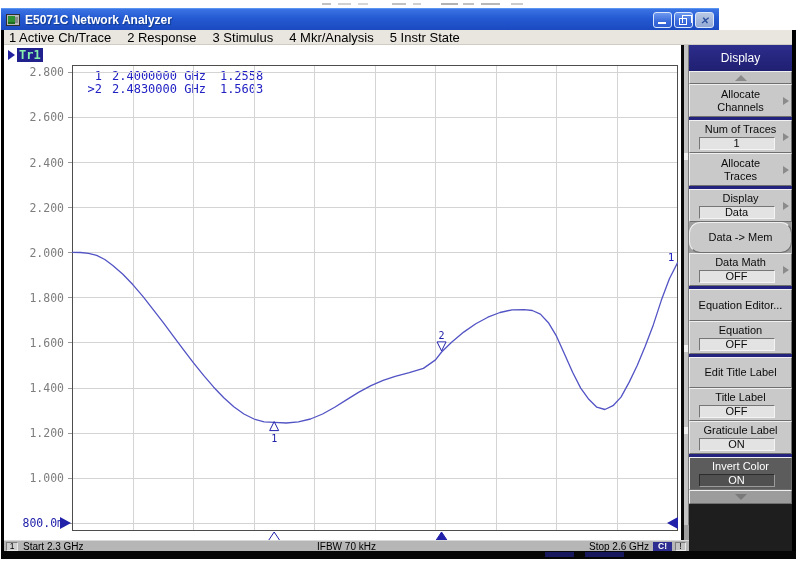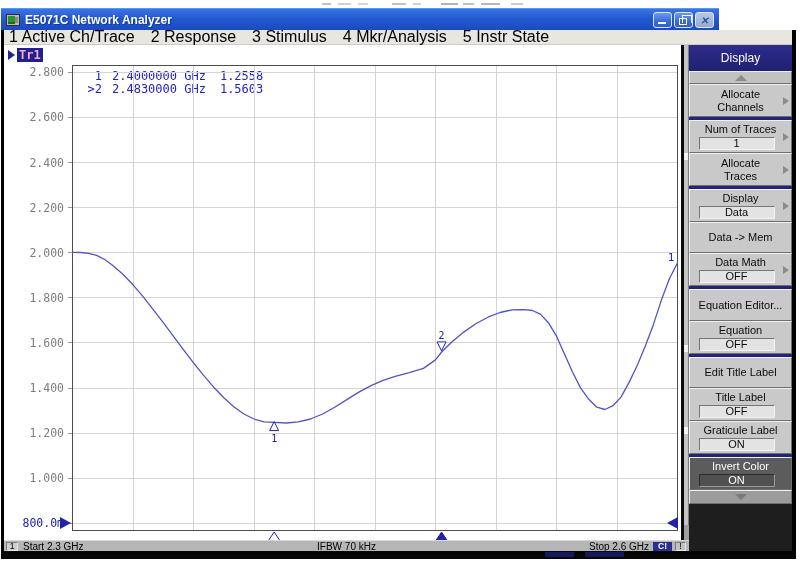--- a/index.html
+++ b/index.html
@@ -37,39 +37,39 @@
     cursor:default}
   .win-btn.close{background:linear-gradient(180deg,#b9c8e4 0%,#93a9d4 100%);}
   .glyph-min{position:absolute;left:4px;bottom:3px;width:8px;height:2px;background:#fff}
   .glyph-restore{position:absolute;left:4px;top:5px;width:8px;height:7px;border:1px solid #fff}
   .glyph-restore::before{content:"";position:absolute;left:2px;top:-4px;width:8px;height:7px;
     border:1px solid #fff;border-bottom:none}
   .glyph-close{position:absolute;left:0;top:1px;width:100%;text-align:center;
     color:#2b4f9e;font-size:10px;font-weight:bold;line-height:13px}
 
   #menubar{position:absolute;left:1px;top:30px;width:795px;height:15px;background:#e9e6df;
-    border-bottom:1px solid #cfccc4;display:flex;align-items:center;font-size:16px;color:#000}
+    border-bottom:1px solid #cfccc4;display:flex;align-items:center;font-size:13px;color:#000}
   .menu-item{padding:0 8px;white-space:nowrap}
 
   
   .rail{position:absolute;background:#000}
   #rail-left{left:1px;top:30px;width:3px;height:521px}
   #rail-right{left:792px;top:30px;width:4px;height:521px}
   #bottombar{position:absolute;left:1px;top:551px;width:795px;height:8px;background:#060606}
   #bottombar i{position:absolute;top:1px;height:5px;background:#17175e}
   #bottombar i:nth-of-type(1){left:544px;width:29px}
   #bottombar i:nth-of-type(2){left:584px;width:39px}
 
   
   #main{position:absolute;left:4px;top:45px;width:677px;height:495px;background:#fff}
   #trace-header{position:absolute;left:8px;top:48px;height:14px;display:flex;align-items:center;
     font-family:"DejaVu Sans Mono",monospace;font-size:12px;color:#2222c4;white-space:pre}
   .active-tri{width:0;height:0;border-top:5px solid transparent;border-bottom:5px solid transparent;
     border-left:7px solid #2121a0;margin-right:2px}
-  #trace-badge{background:#21218e;color:#f9a8d4;padding:0 2px;font-weight:bold}
+  #trace-badge{background:#21218e;color:#86efac;padding:0 2px;font-weight:bold}
   #trace-text{margin-left:7px}
 
   #marker-readout{position:absolute;left:84px;top:70px;
     font-family:"DejaVu Sans Mono",monospace;font-size:12px;line-height:13px;color:#2222c4}
   .mk-row{display:flex}
   .mk-num{display:inline-block;width:18px;text-align:right}
   .mk-freq{display:inline-block;margin-left:10px}
   .mk-val{display:inline-block;margin-left:14px}
 
   #ylabels{position:absolute;left:18px;top:0;width:46px;height:567px}
@@ -291,21 +291,21 @@
             <div class="value-box">1</div>
             <span class="submenu-arrow"></span>
           </div><div class="softkey" style="height: 33px;">
             <div>Allocate</div>
             <div>Traces</div>
             <span class="submenu-arrow"></span>
           </div><div class="sk-sep"></div><div class="softkey" style="height: 33px;">
             <div>Display</div>
             <div class="value-box">Data</div>
             <span class="submenu-arrow"></span>
-          </div><div class="softkey" style="height: 31px;">
+          </div><div class="softkey" style="height: 31px; border-radius: 11px;">
             <div>Data -&gt; Mem</div>
           </div><div class="softkey" style="height: 33px;">
             <div>Data Math</div>
             <div class="value-box">OFF</div>
             <span class="submenu-arrow"></span>
           </div><div class="sk-sep"></div><div class="softkey" style="height: 32px;">
             <div>Equation Editor...</div>
           </div><div class="softkey" style="height: 33px;">
             <div>Equation</div>
             <div class="value-box">OFF</div>

